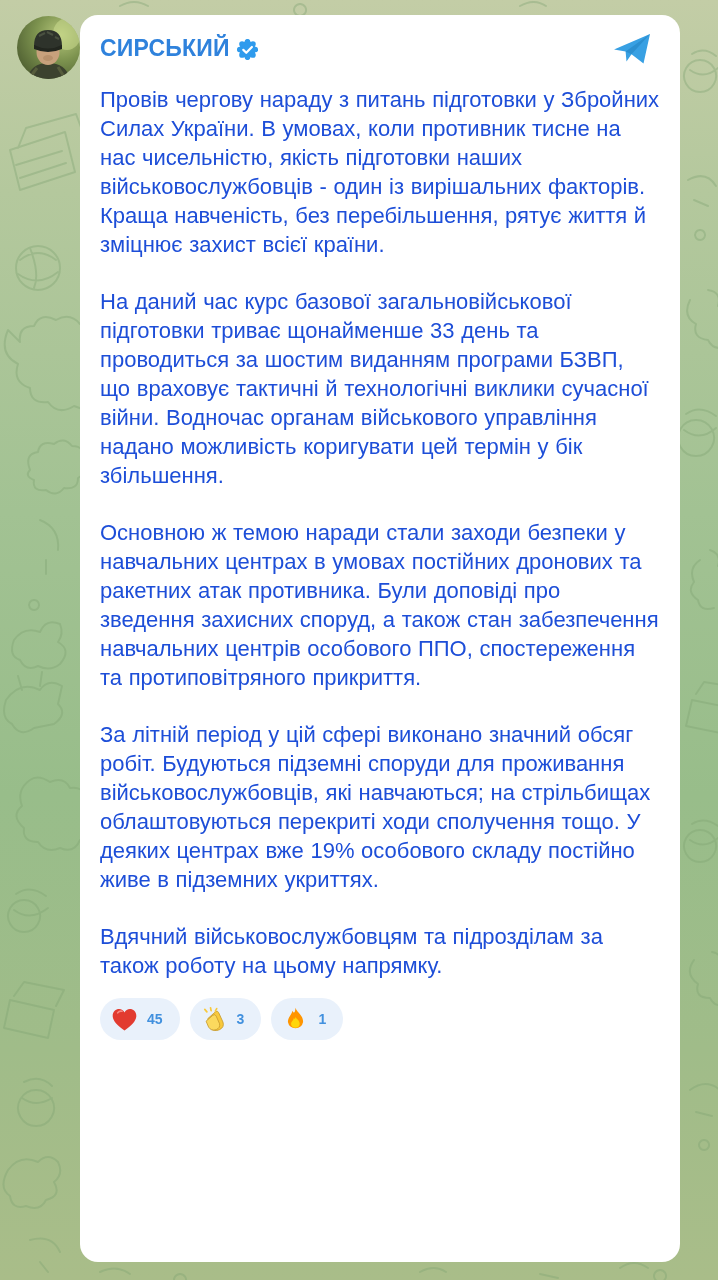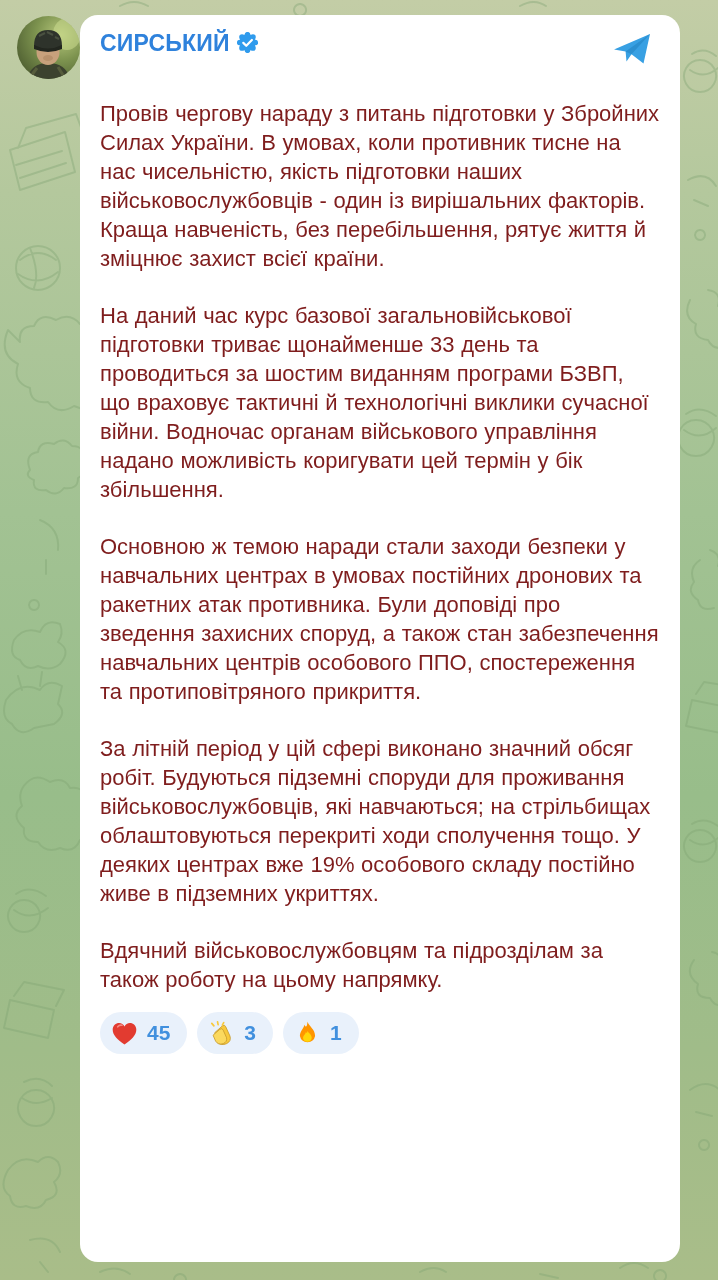--- a/index.html
+++ b/index.html
@@ -15,38 +15,38 @@
     position:absolute; left:17px; top:16px; width:63px; height:63px;
     border-radius:50%; overflow:hidden; box-shadow:0 0 0 0 rgba(0,0,0,0);
   }
   .avatar svg { display:block; width:63px; height:63px; }
   .bubble {
     position:absolute; left:80px; top:15px; width:600px; min-height:1247px;
     background:#ffffff; border-radius:18px;
     padding:15px 20px 16px 20px;
     display:flex; flex-direction:column;
   }
-  .header { display:flex; gap:7px; margin-bottom:18px; }
+  .header { display:flex; align-items:center; gap:7px; margin-bottom:11px; }
   .channel-name { color:#2f82dc; font-weight:bold; font-size:23px; letter-spacing:.2px; }
   .badge { width:21px; height:21px; flex:0 0 auto; margin-top:2px; }
   .spacer { flex:1; }
   .plane { width:40px; height:34px; flex:0 0 auto; margin-right:8px; margin-top:2px; }
   .msg p {
-    font-size:22px; line-height:29px; color:#7f1d1d;
-    margin:15px 0 28px 0; word-spacing:.5px;
+    font-size:22px; line-height:29px; color:#1d4ed8;
+    margin:8px 0 28px 0; word-spacing:.5px;
   }
   .msg p:last-child { margin-bottom:16px; }
   .reactions { display:flex; gap:10px; margin:2px 0 16px 0; }
   .pill {
     display:flex; align-items:center; gap:9px;
     background:#e9f1fb; border-radius:21px; height:42px;
     padding:0 17px 0 11px; cursor:pointer;
   }
   .pill .em { width:27px; height:27px; display:block; }
-  .pill .cnt { color:#4190de; font-weight:bold; font-size:21px; }
+  .pill .cnt { color:#4190de; font-weight:bold; font-size:14px; }
 </style>
 </head>
 <body>
 
 <svg class="doodles" viewBox="0 0 718 1280" fill="none" stroke="#7fa372" stroke-width="2" opacity="0.38">
 
   <g stroke-linecap="round" stroke-linejoin="round">
     <path d="M10 150 l55 -18 10 40 -55 18 z M18 148 l8 -20 50 -14 6 16"></path>
     <path d="M16 165 l46 -14 M20 178 l46 -15"></path>
     <circle cx="38" cy="268" r="22"></circle>

